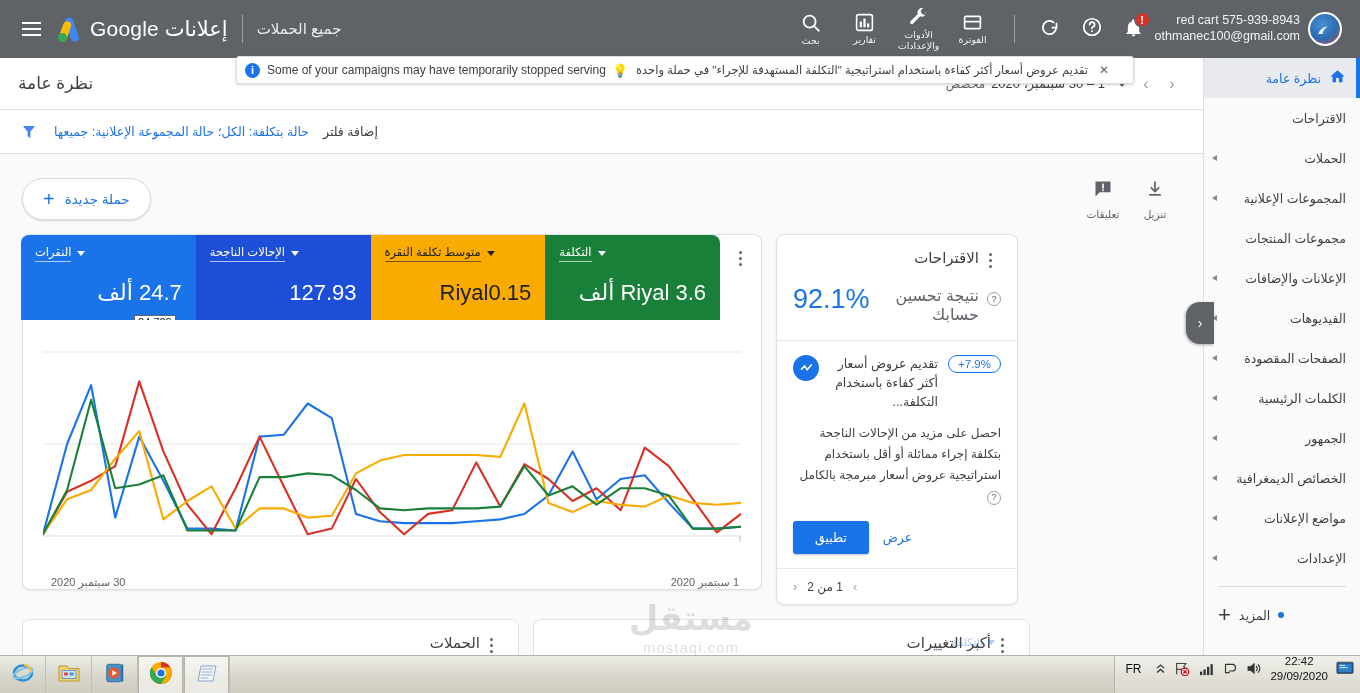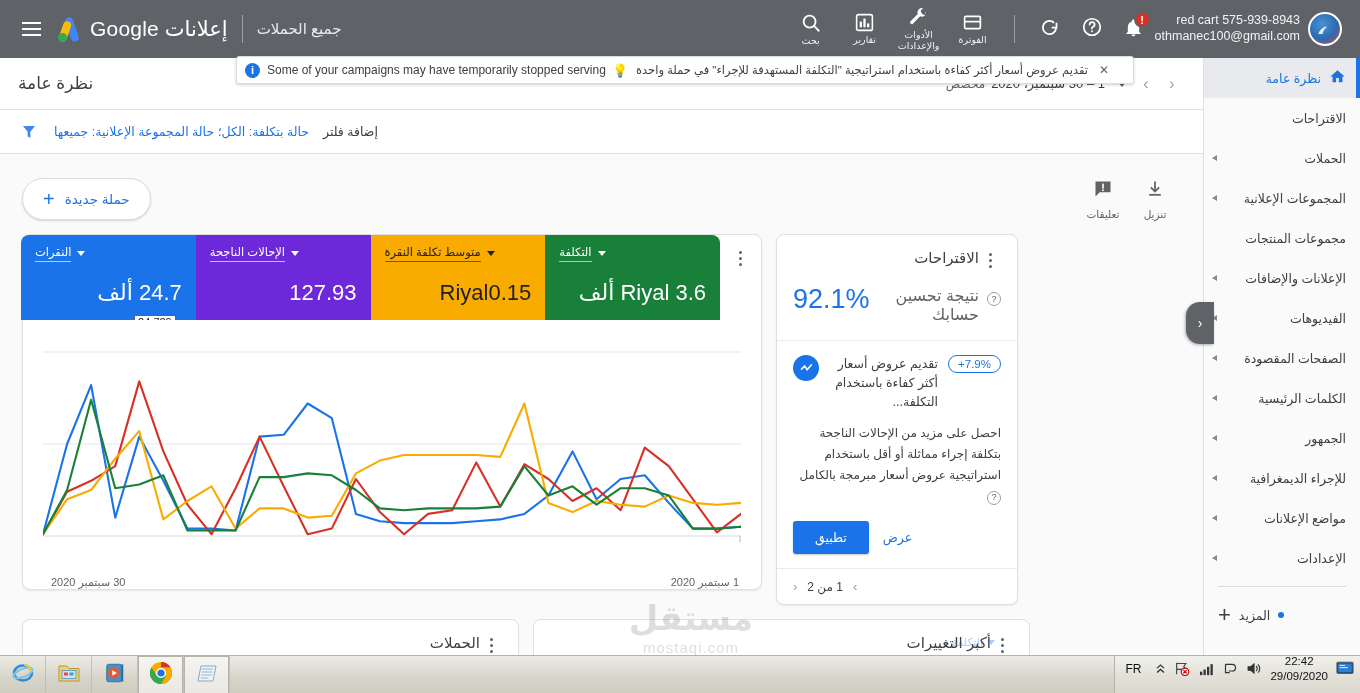--- a/index.html
+++ b/index.html
@@ -140,21 +140,21 @@
   .chart-card { width: 740px; position: relative; }
   .chart-kebab { position:absolute; top: 12px; right: 10px; }
   .kpis { display:flex; flex-direction: row-reverse; margin: 0 0 0 0; border-radius: 8px 8px 0 0; overflow:hidden;
      width: 699px; margin-right: 41px; }
   .kpi { flex:1; height: 85px; padding: 10px 14px; color:#fff; position:relative; cursor:pointer;}
   .kpi-top { display:flex; flex-direction: row-reverse; align-items:center; gap:6px; }
   .kpi-name { font-size: 11.5px; border-bottom: 1px solid rgba(255,255,255,.65); padding-bottom:2px; }
   .kpi-caret { width:0;height:0;border-left:4px solid transparent;border-right:4px solid transparent;
      border-top:5px solid #fff;}
   .kpi-val { position:absolute; bottom: 14px; right: 14px; font-size: 22px; white-space: nowrap;}
-  .kpi.blue { background:#1a73e8; } .kpi.red { background:#6d28d9; }
+  .kpi.blue { background:#1a73e8; } .kpi.red { background:#1d4ed8; }
   .kpi.yellow { background:#f9ab00; color:#202124; } .kpi.green { background:#188038; }
   .kpi.yellow .kpi-caret { border-top-color:#202124;}
   .kpi.yellow .kpi-name { border-bottom-color: rgba(32,33,36,.6);}
   .tooltip-val { position:absolute; bottom: -9px; right: 20px; background:#fff; color:#202124;
      border:1px solid #5f6368; font-size: 11px; padding: 0 3px; direction: ltr; z-index: 5;}
 
   .plot { position:relative; height: 248px; padding: 26px 20px 0 20px; }
   .plot svg { display:block; width: 100%; height: 200px; }
   .x-labels { display:flex; flex-direction: row-reverse; justify-content:space-between;
      font-size: 11px; color:#5f6368; padding: 8px 22px 0 28px;}
@@ -570,21 +570,21 @@
       <div class="side-item">
         <span class="tri"></span>
         <span class="txt">الكلمات الرئيسية</span>
       </div>
       <div class="side-item">
         <span class="tri"></span>
         <span class="txt">الجمهور</span>
       </div>
       <div class="side-item">
         <span class="tri"></span>
-        <span class="txt">للإجراء الديمغرافية</span>
+        <span class="txt">الخصائص الديمغرافية</span>
       </div>
       <div class="side-item">
         <span class="tri"></span>
         <span class="txt">مواضع الإعلانات</span>
       </div>
       <div class="side-item">
         <span class="tri"></span>
         <span class="txt">الإعدادات</span>
       </div>
       <div class="side-sep"></div>

